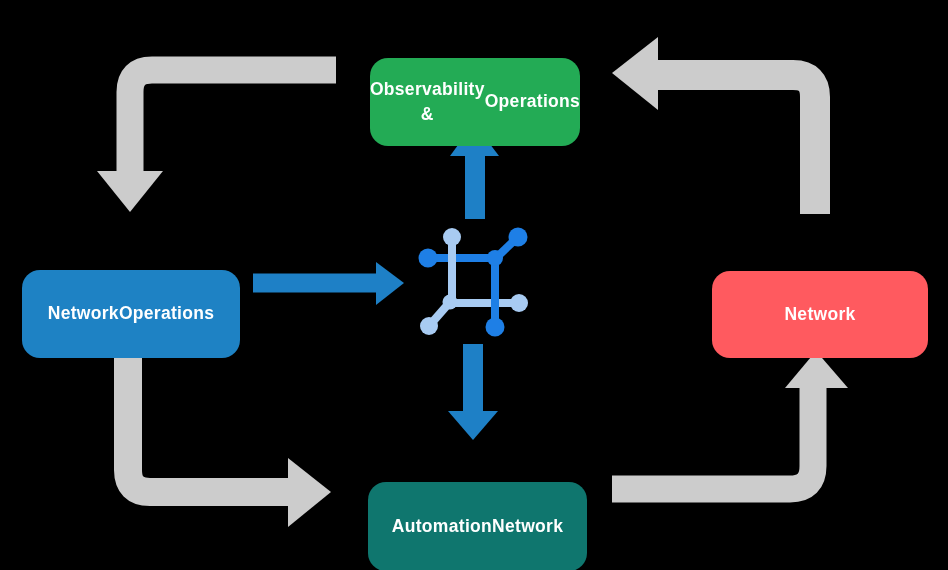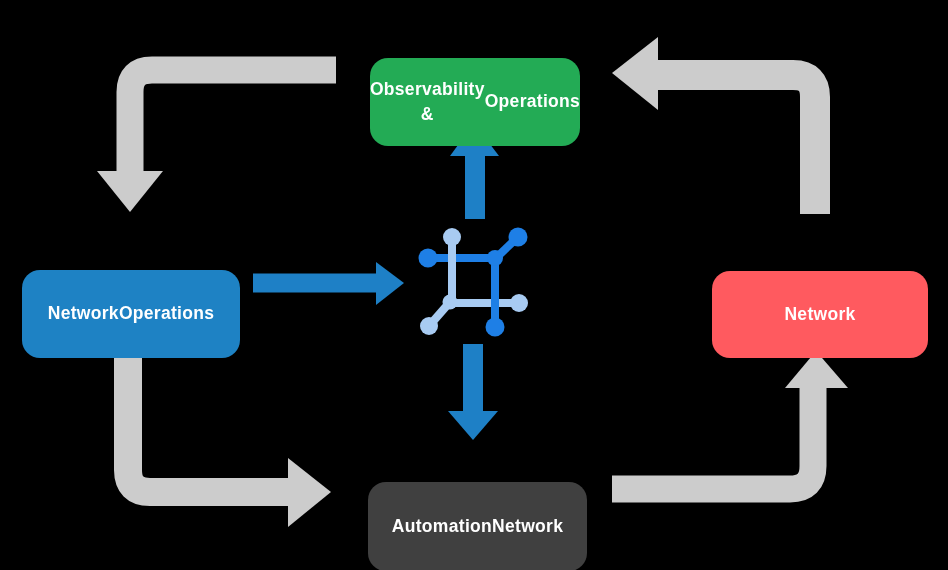--- a/index.html
+++ b/index.html
@@ -108,18 +108,18 @@
 
   <div id="node-operations" class="node-box" style="background-color: rgb(30, 130, 196);">
     <span>Network</span>
     <span>Operations</span>
   </div>
 
   <div id="node-infrastructure" class="node-box" style="background-color: rgb(255, 90, 95);">
     <span>Network</span>
   </div>
 
-  <div id="node-automation" class="node-box" style="background-color: #404040;">
+  <div id="node-automation" class="node-box" style="background-color: #0f766e;">
     <span>Automation</span>
     <span>Network</span>
   </div>
 
 </div>
 
 </body></html>

